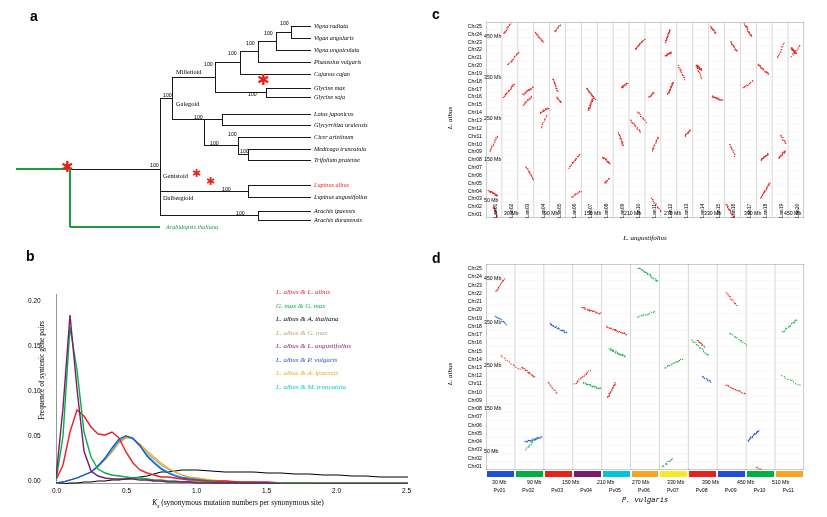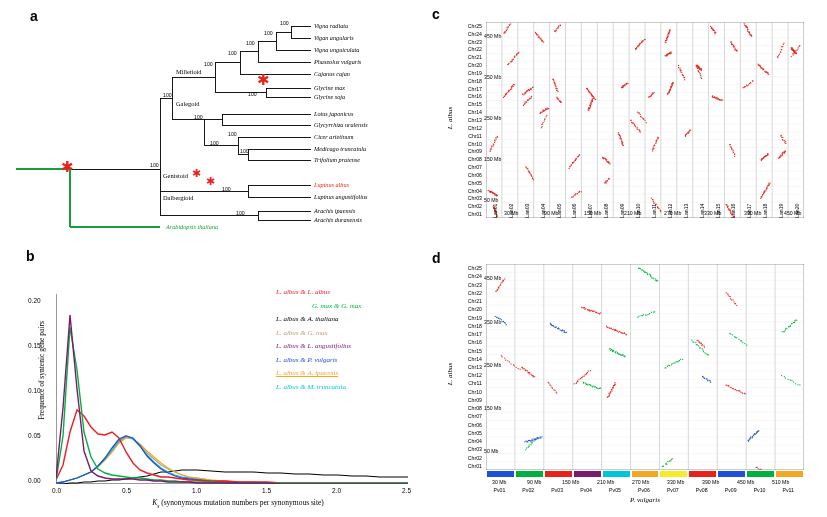--- a/index.html
+++ b/index.html
@@ -199,26 +199,26 @@
 
     <polyline fill="none" stroke="#ee1c25" stroke-width="1.4" points="0,186 7,171 14,138 21,116 28,122 35,133 42,140 49,141 56,138 63,144 70,158 77,169 84,176 91,179 98,181 105,183 112,183 119,184 126,185 133,186 141,186 155,187 169,187 183,188 197,188 211,188 225,189 239,189 253,189 268,189 282,189 296,189 310,189 324,189 338,189 352,189"></polyline>
 
     <polyline fill="none" stroke="#00b140" stroke-width="1.4" points="0,187 7,142 14,33 21,76 28,138 35,163 42,175 49,179 56,181 63,182 70,183 77,184 84,184 91,185 98,186 105,186 112,187 119,187 126,188 133,188 141,188 155,188 169,189 183,189 197,189 211,189 225,189 239,189 253,189 268,189 282,189 296,189 310,189 324,189 338,189 352,189"></polyline>
 
     <polyline fill="none" stroke="#7b1b6b" stroke-width="1.4" points="0,184 7,114 14,21 21,95 28,157 35,177 42,182 49,184 56,185 63,185 70,185 77,185 84,186 91,186 98,187 105,187 112,188 119,188 126,188 133,188 141,189 155,189 169,189 183,189 197,189 211,189 225,190 239,190 253,190 268,190 282,190 296,190 310,190 324,190 338,190 352,190"></polyline>
   </svg>
 
   <div style="position:absolute;left:268px;top:42px;">
     <div class="legend-item" style="color:#ee1c25;">L. albus &amp; L. albus</div>
-    <div class="legend-item" style="color:#00b140;margin-left:36px;">G. max &amp; G. max</div>
+    <div class="legend-item" style="color:#00b140;">G. max &amp; G. max</div>
     <div class="legend-item" style="color:#000000;font-style:italic;">L. albus &amp; A. thaliana</div>
     <div class="legend-item" style="color:#b9a07e;">L. albus &amp; G. max</div>
     <div class="legend-item" style="color:#7b1b6b;">L. albus &amp; L. angustifolius</div>
     <div class="legend-item" style="color:#1f4fd8;">L. albus &amp; P. vulgaris</div>
-    <div class="legend-item" style="color:#f5a623;text-decoration:underline;">L. albus &amp; A. ipaensis</div>
+    <div class="legend-item" style="color:#f5a623;">L. albus &amp; A. ipaensis</div>
     <div class="legend-item" style="color:#00c6d7;">L. albus &amp; M. truncatula</div>
   </div>
 </div>
 
 <div id="panel-c">
   <div class="panel-letter" style="left:2px;top:2px;">c</div>
 
   <div class="axtitle" style="position:absolute;left:-10px;top:110px;width:60px;text-align:center;transform:rotate(-90deg);">L. albus</div>
 
   <div id="c-ylabels" style="position:absolute;left:18px;top:18px;width:34px;height:196px;">
@@ -1201,20 +1201,21 @@
       <div class="dotlab" style="position: absolute; left: 308.05px; top: 0px; transform: rotate(-90deg); transform-origin: left top; white-space: nowrap;">Lan20</div>
       <div class="dotlab" style="position: absolute; left: 18px; top: -8px;">30 Mb</div>
       <div class="dotlab" style="position: absolute; left: 58px; top: -8px;">90 Mb</div>
       <div class="dotlab" style="position: absolute; left: 98px; top: -8px;">150 Mb</div>
       <div class="dotlab" style="position: absolute; left: 138px; top: -8px;">210 Mb</div>
       <div class="dotlab" style="position: absolute; left: 178px; top: -8px;">270 Mb</div>
       <div class="dotlab" style="position: absolute; left: 218px; top: -8px;">330 Mb</div>
       <div class="dotlab" style="position: absolute; left: 258px; top: -8px;">390 Mb</div>
       <div class="dotlab" style="position: absolute; left: 298px; top: -8px;">450 Mb</div>
     </div>
+  <div class="axtitle" style="position:absolute;left:56px;top:230px;width:318px;text-align:center;">L. angustifolius</div>
 </div>
 
 <div id="panel-d">
   <div class="panel-letter" style="left:2px;top:0px;">d</div>
 
   <div class="axtitle" style="position:absolute;left:-10px;top:120px;width:60px;text-align:center;transform:rotate(-90deg);">L. albus</div>
 
   <div id="d-ylabels" style="position:absolute;left:18px;top:14px;width:34px;height:206px;">
       <div class="dotlab" style="position: absolute; right: 0px; top: 198.88px;">Chr01</div>
       <div class="dotlab" style="position: absolute; right: 0px; top: 190.64px;">Chr02</div>
@@ -1771,14 +1772,14 @@
       <div class="dotlab" style="position: absolute; left: 6px; top: -2px;">30 Mb</div>
       <div class="dotlab" style="position: absolute; left: 41px; top: -2px;">90 Mb</div>
       <div class="dotlab" style="position: absolute; left: 76px; top: -2px;">150 Mb</div>
       <div class="dotlab" style="position: absolute; left: 111px; top: -2px;">210 Mb</div>
       <div class="dotlab" style="position: absolute; left: 146px; top: -2px;">270 Mb</div>
       <div class="dotlab" style="position: absolute; left: 181px; top: -2px;">330 Mb</div>
       <div class="dotlab" style="position: absolute; left: 216px; top: -2px;">390 Mb</div>
       <div class="dotlab" style="position: absolute; left: 251px; top: -2px;">450 Mb</div>
       <div class="dotlab" style="position: absolute; left: 286px; top: -2px;">510 Mb</div>
     </div>
-  <div class="axtitle" style="position:absolute;left:56px;top:246px;width:318px;text-align:center;">P. vulgaris</div>
+  <div class="axtitle" style="position:absolute;left:56px;top:246px;width:318px;text-align:center;font-family:Liberation Mono, monospace;">P. vulgaris</div>
 </div>
 
 </body></html>

